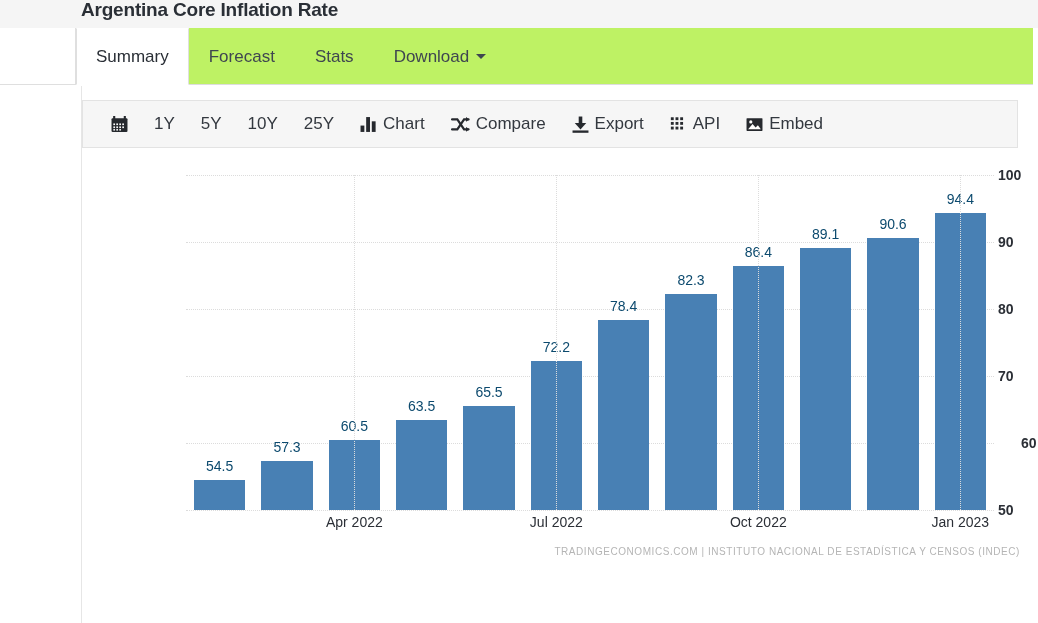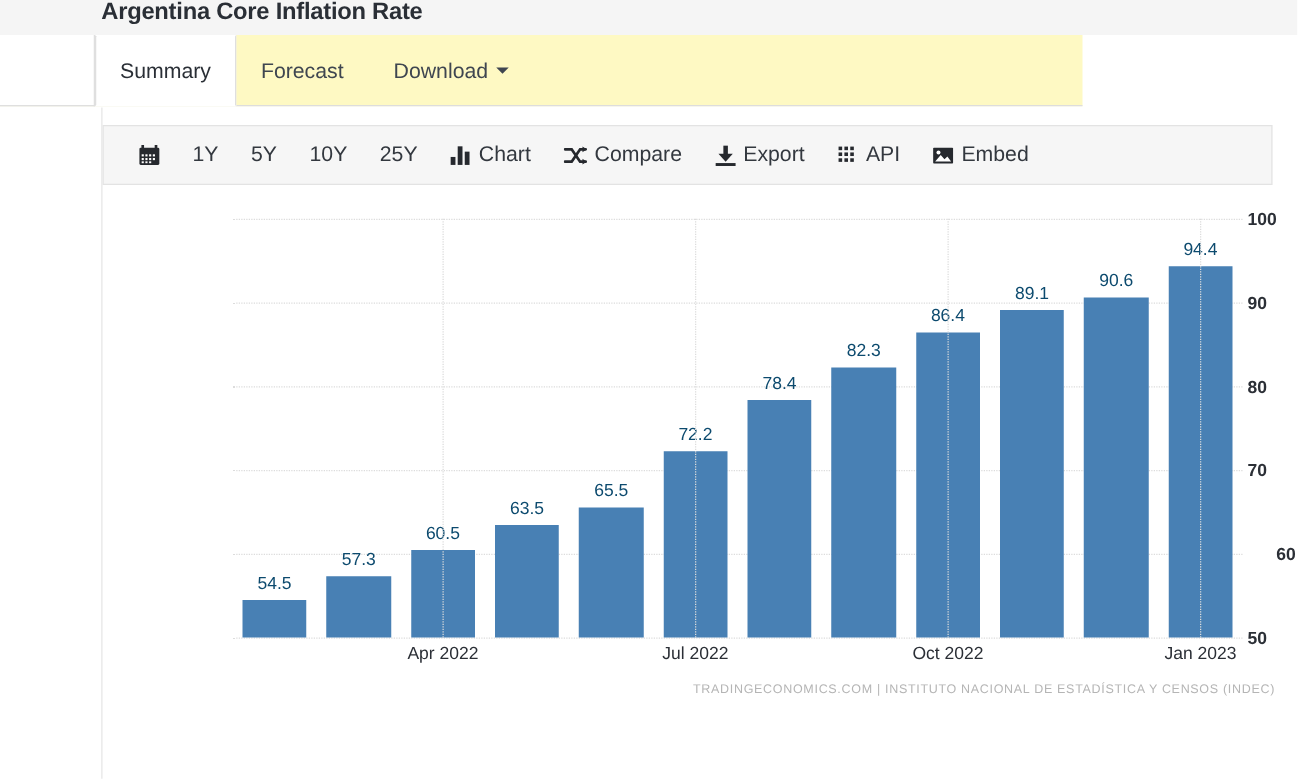--- a/index.html
+++ b/index.html
@@ -33,22 +33,22 @@
     color: #2a2f36;
     letter-spacing: -0.2px;
     white-space: nowrap;
     line-height: 24px;
   }
 
   
   .tabstrip {
     position: absolute;
     left: 0; top: 28px;
-    width: 866px; height: 57px;
-    background: #fef9c3;
+    width: 1033px; height: 57px;
+    background: #bef264;
     border-bottom: 1px solid #dddddd;
   }
   .tab-left-box {
     position: absolute;
     left: -2px; top: 0px;
     width: 78px; height: 57px;
     background: #ffffff;
     border: 1px solid #dfdfdf;
     border-top: none;
   }
@@ -192,20 +192,23 @@
   </div>
 
   <div class="tabstrip">
     <div class="tab-left-box"></div>
     <div class="tabs" id="tabs-host">
         <div class="tab active">
           <span>Summary</span>
         </div>
         <div class="tab">
           <span>Forecast</span>
+        </div>
+        <div class="tab">
+          <span>Stats</span>
         </div>
         <div class="tab">
           <span>Download</span>
           <span class="caret"></span>
         </div>
       </div>
   </div>
 
   <div class="chart-panel">
 

